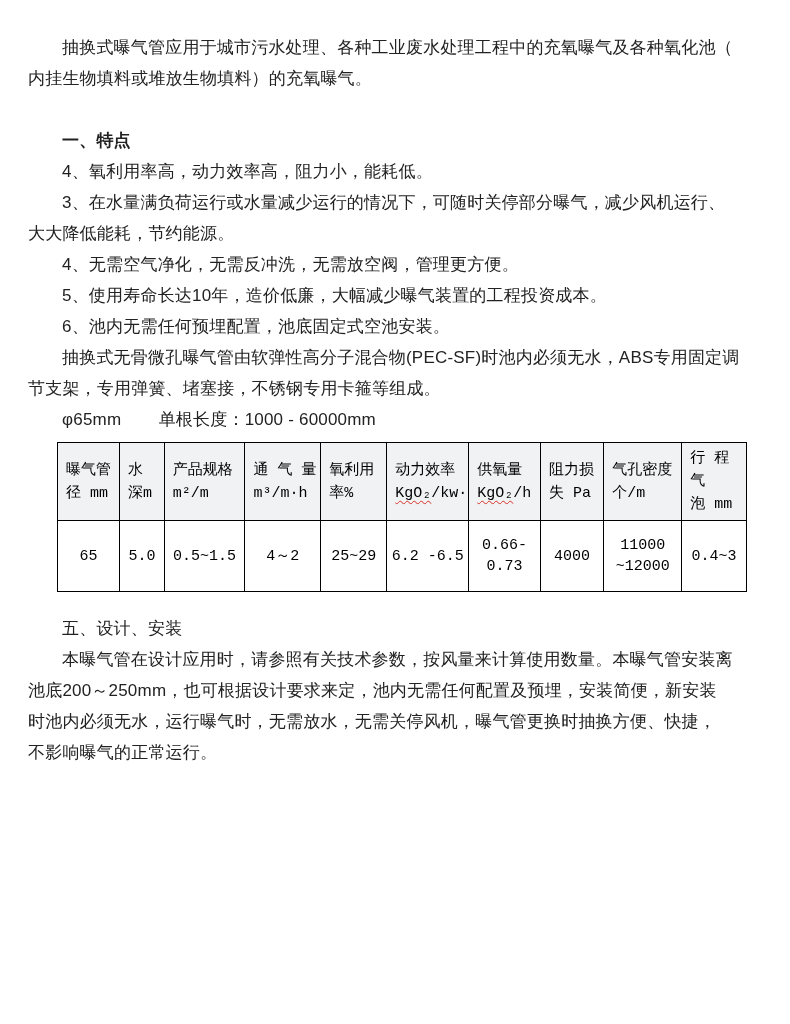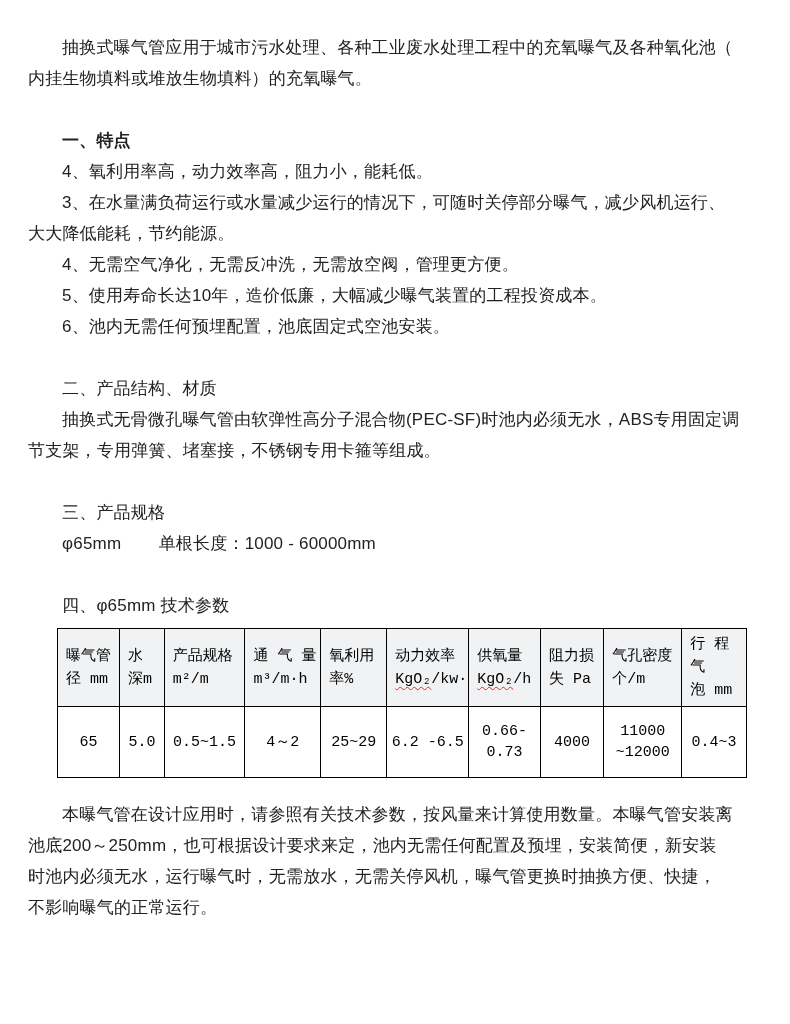--- a/index.html
+++ b/index.html
@@ -73,28 +73,25 @@
 内挂生物填料或堆放生物填料）的充氧曝气。</p>
 
   <div class="heading bold sec-gap">一、特点</div>
   <p>4、氧利用率高，动力效率高，阻力小，能耗低。</p>
   <p>3、在水量满负荷运行或水量减少运行的情况下，可随时关停部分曝气，减少风机运行、
 大大降低能耗，节约能源。</p>
   <p>4、无需空气净化，无需反冲洗，无需放空阀，管理更方便。</p>
   <p>5、使用寿命长达10年，造价低廉，大幅减少曝气装置的工程投资成本。</p>
   <p>6、池内无需任何预埋配置，池底固定式空池安装。</p>
 
-  <div class="heading sec-gap">二、产品结构、材质</div>
   <p>抽换式无骨微孔曝气管由软弹性高分子混合物(PEC-SF)时池内必须无水，ABS专用固定调
 节支架，专用弹簧、堵塞接，不锈钢专用卡箍等组成。</p>
 
-  <div class="heading sec-gap">三、产品规格</div>
   <p class="spec-line"><span>φ65mm</span><span class="spec-sp"></span><span>单根长度：1000 - 60000mm</span></p>
 
-  <div class="heading sec-gap">四、φ65mm 技术参数</div>
 
   <table class="params">
     <colgroup>
       <col style="width:9.0%">
         <col style="width:6.5%">
         <col style="width:11.7%">
         <col style="width:11.0%">
         <col style="width:9.6%">
         <col style="width:11.9%">
         <col style="width:10.4%">
@@ -156,18 +153,19 @@
         <td>6.2 -6.5</td>
         <td>0.66-0.73</td>
         <td>4000</td>
         <td>11000
 ~12000</td>
         <td>0.4~3</td>
       </tr>
     </tbody>
   </table>
 
+  <div class="heading">五、设计、安装</div>
   <p>本曝气管在设计应用时，请参照有关技术参数，按风量来计算使用数量。本曝气管安装离
 池底200～250mm，也可根据设计要求来定，池内无需任何配置及预埋，安装简便，新安装
 时池内必须无水，运行曝气时，无需放水，无需关停风机，曝气管更换时抽换方便、快捷，
 不影响曝气的正常运行。</p>
 
 </div>
 
 </body></html>

